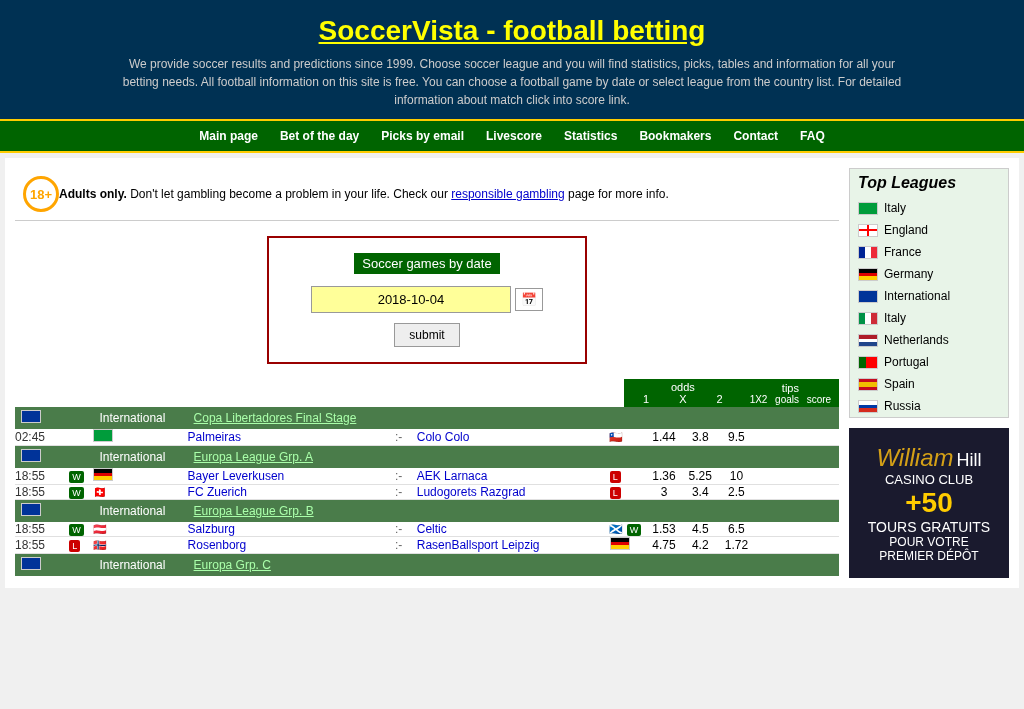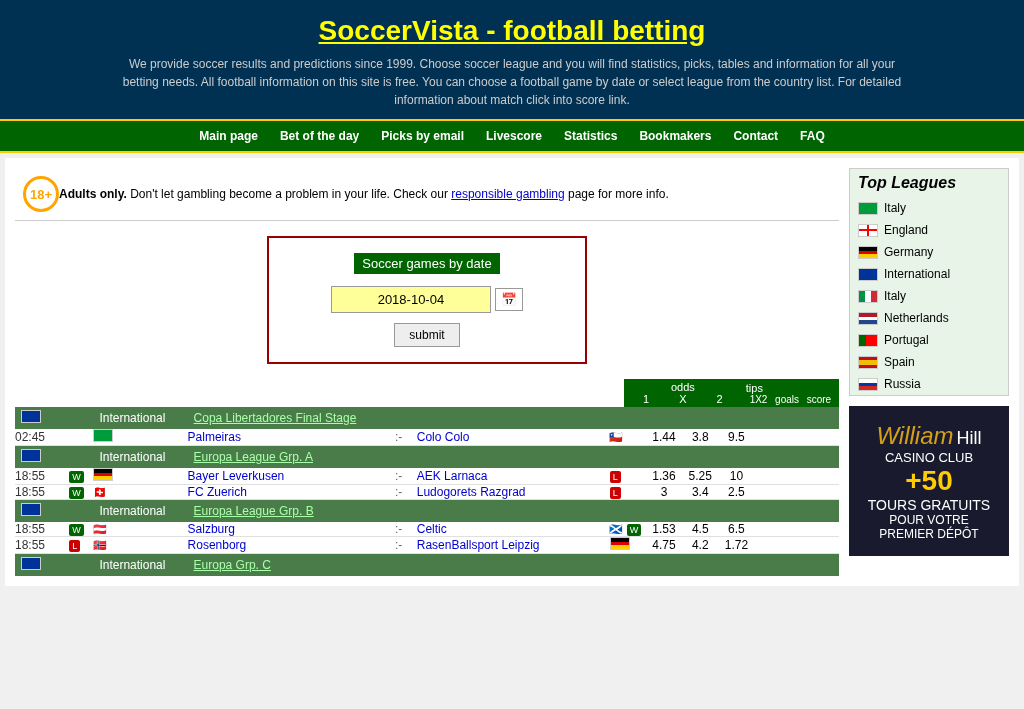--- a/index.html
+++ b/index.html
@@ -15,21 +15,21 @@
     .main-content { display: flex; gap: 10px; padding: 10px; background: #fff; margin: 5px; }
 
     .left-content { flex: 1; }
 
     .adult-notice { display: flex; align-items: center; gap: 0; padding: 8px; border-bottom: 1px solid #ccc; font-size: 12px; }
     .age-badge { background: white; border: 3px solid orange; border-radius: 50%; width: 36px; height: 36px; display: flex; align-items: center; justify-content: center; font-weight: bold; font-size: 13px; color: orange; flex-shrink: 0; }
 
     .date-form { margin: 15px auto; width: 320px; border: 2px solid #990000; padding: 15px; text-align: center; }
     .date-form-title { background: #006400; color: white; font-size: 13px; padding: 3px 8px; margin-bottom: 12px; display: inline-block; }
     .date-input-row { display: flex; align-items: center; justify-content: center; gap: 4px; margin-bottom: 10px; }
-    .date-input { background: #ffff99; border: 1px solid #999; padding: 5px 10px; font-size: 13px; width: 160px; text-align: center; }
+    .date-input { background: #ffff99; border: 1px solid #999; padding: 5px 10px; font-size: 13px; width: 200px; text-align: center; }
     .cal-icon { cursor: pointer; background: white; border: 1px solid #999; padding: 3px 5px; font-size: 13px; }
     .submit-btn { background: #eeeeee; border: 1px solid #999; padding: 4px 14px; cursor: pointer; font-size: 12px; }
 
     .promotions-row { text-align: center; margin: 10px 0; }
     .promotions-select { border: 1px solid #999; padding: 4px 8px; font-size: 12px; background: white; }
 
     .sidebar { width: 160px; flex-shrink: 0; }
     .top-leagues { border: 1px solid #ccc; background: #e8f4e8; }
     .top-leagues-title { font-size: 16px; font-weight: bold; font-style: italic; padding: 5px 8px; color: #000; }
     .league-item { display: flex; align-items: center; gap: 6px; padding: 4px 8px; font-size: 12px; cursor: pointer; }
@@ -65,21 +65,21 @@
     .match-team { color: #0000cc; cursor: pointer; }
     .match-vs { color: #666; text-align: center; }
     .match-odds { text-align: center; }
 
     .w-badge { background: #006400; color: white; font-size: 9px; padding: 1px 3px; border-radius: 2px; }
     .l-badge { background: #cc0000; color: white; font-size: 9px; padding: 1px 3px; border-radius: 2px; }
 
     .link { color: #0000cc; text-decoration: underline; cursor: pointer; }
 
     .col-odds-header { background: #006400; color: white; text-align: center; font-size: 11px; padding: 2px 4px; }
-    .col-tips-header { background: #006400; color: white; font-size: 11px; padding: 2px 4px; }
+    .col-tips-header { background: #006400; color: white; text-align: center; font-size: 11px; padding: 2px 4px; }
   </style>
 </head>
 <body>
 
 <div>
 
   <div class="header">
     <h1>SoccerVista - football betting</h1>
     <p>We provide soccer results and predictions since 1999. Choose soccer league and you will find statistics, picks, tables and information for all your betting needs. All football information on this site is free. You can choose a football game by date or select league from the country list. For detailed information about match click into score link.</p>
   </div>
@@ -315,20 +315,24 @@
           <span>Italy</span>
         </div>
         <div class="league-item">
           <span class="flag flag-england" style="background:white; border:1px solid #ccc; position:relative;">
             <span style="position:absolute; top:50%; left:0; width:100%; height:2px; background:red; transform:translateY(-50%);"></span>
             <span style="position:absolute; top:0; left:50%; width:2px; height:100%; background:red; transform:translateX(-50%);"></span>
           </span>
           <span>England</span>
         </div>
         <div class="league-item">
+          <span class="flag flag-france"></span>
+          <span>France</span>
+        </div>
+        <div class="league-item">
           <span class="flag flag-germany"></span>
           <span>Germany</span>
         </div>
         <div class="league-item">
           <span class="flag flag-international"></span>
           <span>International</span>
         </div>
         <div class="league-item">
           <span class="flag flag-italy"></span>
           <span>Italy</span>

